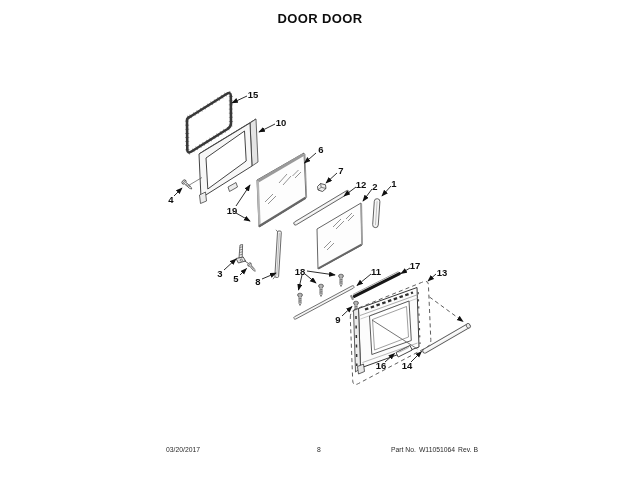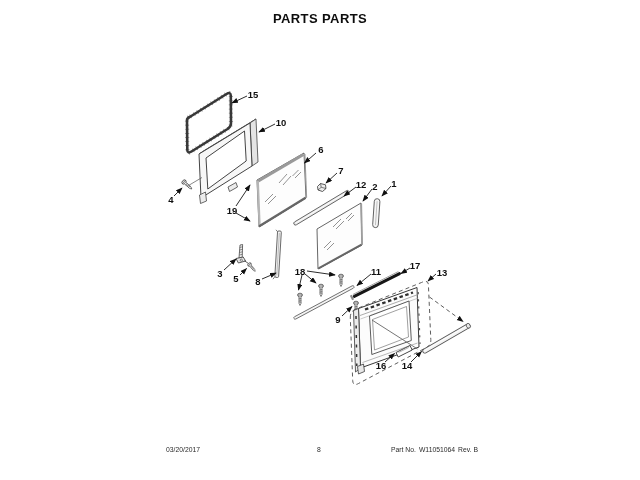--- a/index.html
+++ b/index.html
@@ -17,21 +17,21 @@
   .footer-date{position:absolute;left:166px;top:0;}
   .footer-page{position:absolute;left:317px;top:0;}
   .footer-part{position:absolute;left:391px;top:0;white-space:nowrap;}
   .footer-part span{margin-right:3px;}
 </style>
 </head>
 <body>
 
 <div class="page">
 
-  <div class="title">PARTS PARTS</div>
+  <div class="title">DOOR DOOR</div>
 
   <svg class="diagram" viewBox="0 0 640 480">
     <defs>
       <marker id="arr" markerUnits="userSpaceOnUse" markerWidth="7.5" markerHeight="6.5" refX="6" refY="2.6" orient="auto">
         <path d="M0,0 L6.8,2.6 L0,5.2 Z" fill="#101010"></path>
       </marker>
       <g id="scr">
         <ellipse cx="0" cy="0" rx="2.4" ry="1.8" fill="#e0e0e0" stroke="#333" stroke-width="0.7"></ellipse>
         <line x1="-2.4" y1="0" x2="2.4" y2="0" stroke="#333" stroke-width="0.5"></line>
         <path d="M -1,1.6 L -1,8.5 L 0,10.5 L 1,8.5 L 1,1.6" fill="#f0f0f0" stroke="#333" stroke-width="0.6"></path>

